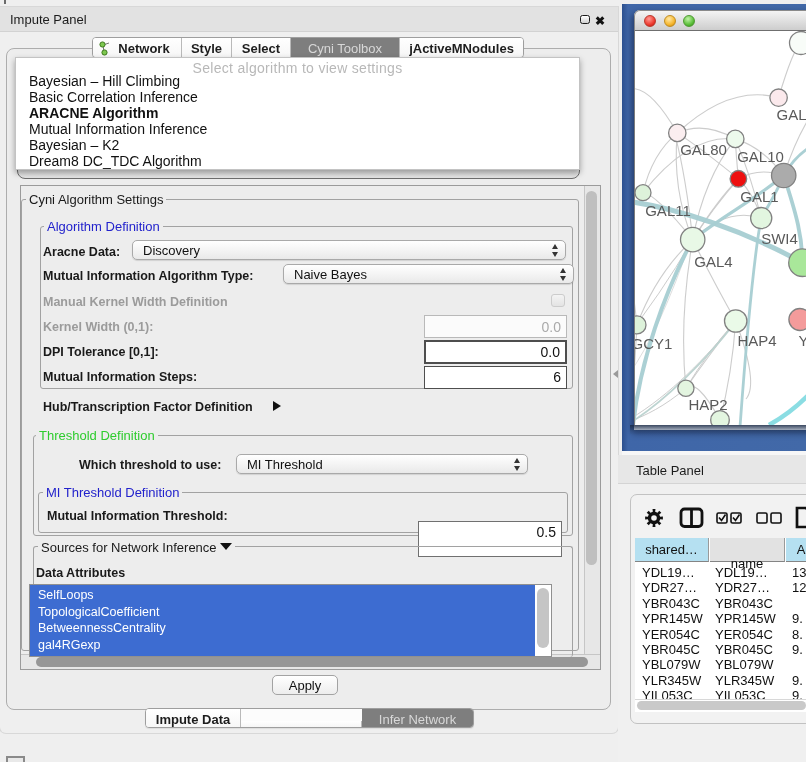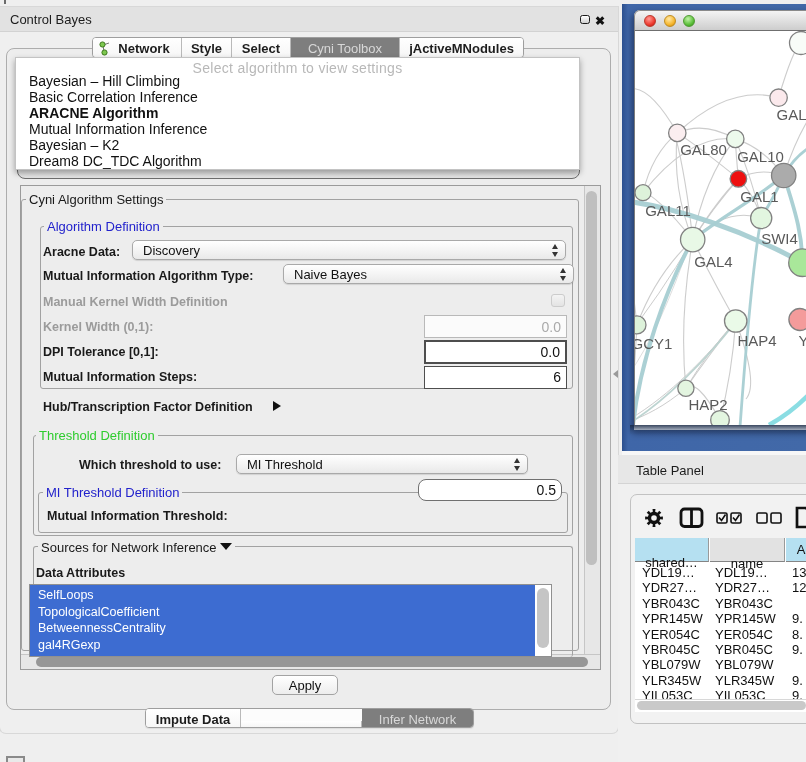--- a/index.html
+++ b/index.html
@@ -21,21 +21,21 @@
   .seg > div.sel { background:#7e7e7e; color:#d8d8d8; font-weight:normal; }
   .tl { width:12px; height:12px; border-radius:50%; border:0.5px solid; }
   .trow { position:absolute; font-size:13px; color:#111; white-space:pre; }
 </style>
 </head>
 <body>
 
 <div class="abs" id="cp-win" style="left:0px;top:7px;width:618px;height:726px;background:#efefef;border-bottom-left-radius:6px;border-bottom-right-radius:6px;box-shadow:0 0 0 1px #d8d8d8;"></div>
 <div class="abs" style="left:4px;top:0;width:2px;height:4px;background:#6b6b6b;"></div>
 <div class="abs" id="cp-title" style="left:0;top:7px;width:618px;height:25px;background:#e2e2e2;border-bottom:1px solid #d2d2d2;">
-  <div class="abs" style="left:10px;top:5px;font-size:13px;color:#1c1c1c;">Control Bayes</div>
+  <div class="abs" style="left:10px;top:5px;font-size:13px;color:#1c1c1c;">Impute Panel</div>
   <div class="abs" style="left:580px;top:8px;width:10px;height:9px;border:1.5px solid #1a1a1a;border-radius:2.5px;background:linear-gradient(#fff,#cfcfcf);"></div>
   <div class="abs" style="left:595px;top:7px;font-size:12px;font-weight:bold;color:#111;">✖</div>
 </div>
 
 <div class="abs" id="panel1" style="left:6px;top:48px;width:605px;height:662px;background:#ededed;border:1px solid #adadad;border-radius:8px;"></div>
 
 <div class="abs" id="scrollarea" style="left:20px;top:185px;width:581px;height:485px;border:1px solid #9b9b9b;background:#ededed;"></div>
 
 <div class="abs" style="left:584px;top:186px;width:16px;height:468px;background:#e7e7e7;border-left:1px solid #c6c6c6;"></div>
 <div class="abs" style="left:586px;top:191px;width:11px;height:374px;background:#bfbfbf;border-radius:6px;"></div>
@@ -81,21 +81,21 @@
 <div class="abs lbl" style="left:79px;top:458px;">Which threshold to use:</div>
 <div class="combo abs" style="left:236px;top:454px;width:292px;height:20px;">
     <span>MI Threshold</span>
     <i></i>
   </div>
 
 <div class="abs" style="left:38px;top:492px;width:530px;height:41px;border:1px solid #a2a2a2;border-radius:3px;"></div>
 <div class="abs" style="left:43px;top:485px;padding:0 3px;background:#ededed;font-size:13px;color:#2222cc;">MI Threshold Definition</div>
 
 <div class="abs lbl" style="left:47px;top:509px;">Mutual Information Threshold:</div>
-<div class="abs fld" style="left:418px;top:479px;width:144px;height:22px;border-width:1.5px;border-color:#707070;border-radius:8px;">0.5</div>
+<div class="abs fld" style="left:418px;top:521px;width:144px;height:36px;border-width:1.5px;border-color:#707070;">0.5</div>
 
 <div class="abs" style="left:33px;top:546px;width:540px;height:111px;border:1px solid #a2a2a2;border-radius:3px;border-bottom:none;"></div>
 <div class="abs" style="left:38px;top:540px;padding:0 3px;background:#ededed;font-size:13px;color:#1a1a1a;">Sources for Network Inference <span style="display:inline-block;width:0;height:0;border-top:7px solid #111;border-left:6px solid transparent;border-right:6px solid transparent;vertical-align:2px;"></span></div>
 
 <div class="abs lbl" style="left:36px;top:566px;">Data Attributes</div>
 <div class="abs" style="left:29px;top:584px;width:523px;height:73px;border:1px solid #909090;background:#fff;">
   <div class="abs" style="left:0;top:0;width:505px;height:71px;background:#3d6cd1;color:#fff;font-size:12.5px;line-height:16.5px;padding:2px 0 0 8px;">
     SelfLoops<br>TopologicalCoefficient<br>BetweennessCentrality<br>gal4RGexp
   </div>
   <div class="abs" style="left:507px;top:3px;width:12px;height:60px;background:#c5c5c5;border-radius:6px;"></div>
@@ -248,21 +248,21 @@
     <path d="M85 17.5 L87.5 20.5 L91.5 14.5"></path>
     <path d="M99 17.5 L101.5 20.5 L105.5 14.5"></path>
     <rect x="123" y="13" width="10" height="10" rx="1.5"></rect>
     <rect x="137" y="13" width="10" height="10" rx="1.5"></rect>
   </g>
   <path d="M163 8 h9 l5 5 v14 h-14 z" fill="none" stroke="#111" stroke-width="2.7"></path>
 </svg>
 
 <div class="abs" style="left:635px;top:538px;width:171px;height:174px;background:#fff;overflow:hidden;">
 
-  <div class="abs" style="left:0;top:0;width:74px;height:24px;background:#b5e0f1;border-right:1px solid #9a9a9a;border-bottom:1px solid #848484;text-align:center;font-size:13px;color:#111;padding-top:17px;">shared…</div>
+  <div class="abs" style="left:0;top:0;width:74px;height:24px;background:#b5e0f1;border-right:1px solid #9a9a9a;border-bottom:1px solid #848484;text-align:center;font-size:13px;color:#111;padding-top:4px;">shared…</div>
   <div class="abs" style="left:75px;top:0;width:75px;height:24px;background:#e2e2e2;border-right:1px solid #9a9a9a;border-bottom:1px solid #848484;text-align:center;font-size:13px;color:#111;padding-top:18px;">name</div>
   <div class="abs" style="left:151px;top:0;width:30px;height:24px;background:#b5e0f1;border-bottom:1px solid #848484;text-align:center;font-size:13px;color:#111;padding-top:4px;">A</div>
 
   <div class="trow" style="left:7px;top:27px;line-height:15.4px;">YDL19…
 YDR27…
 YBR043C
 YPR145W
 YER054C
 YBR045C
 YBL079W

